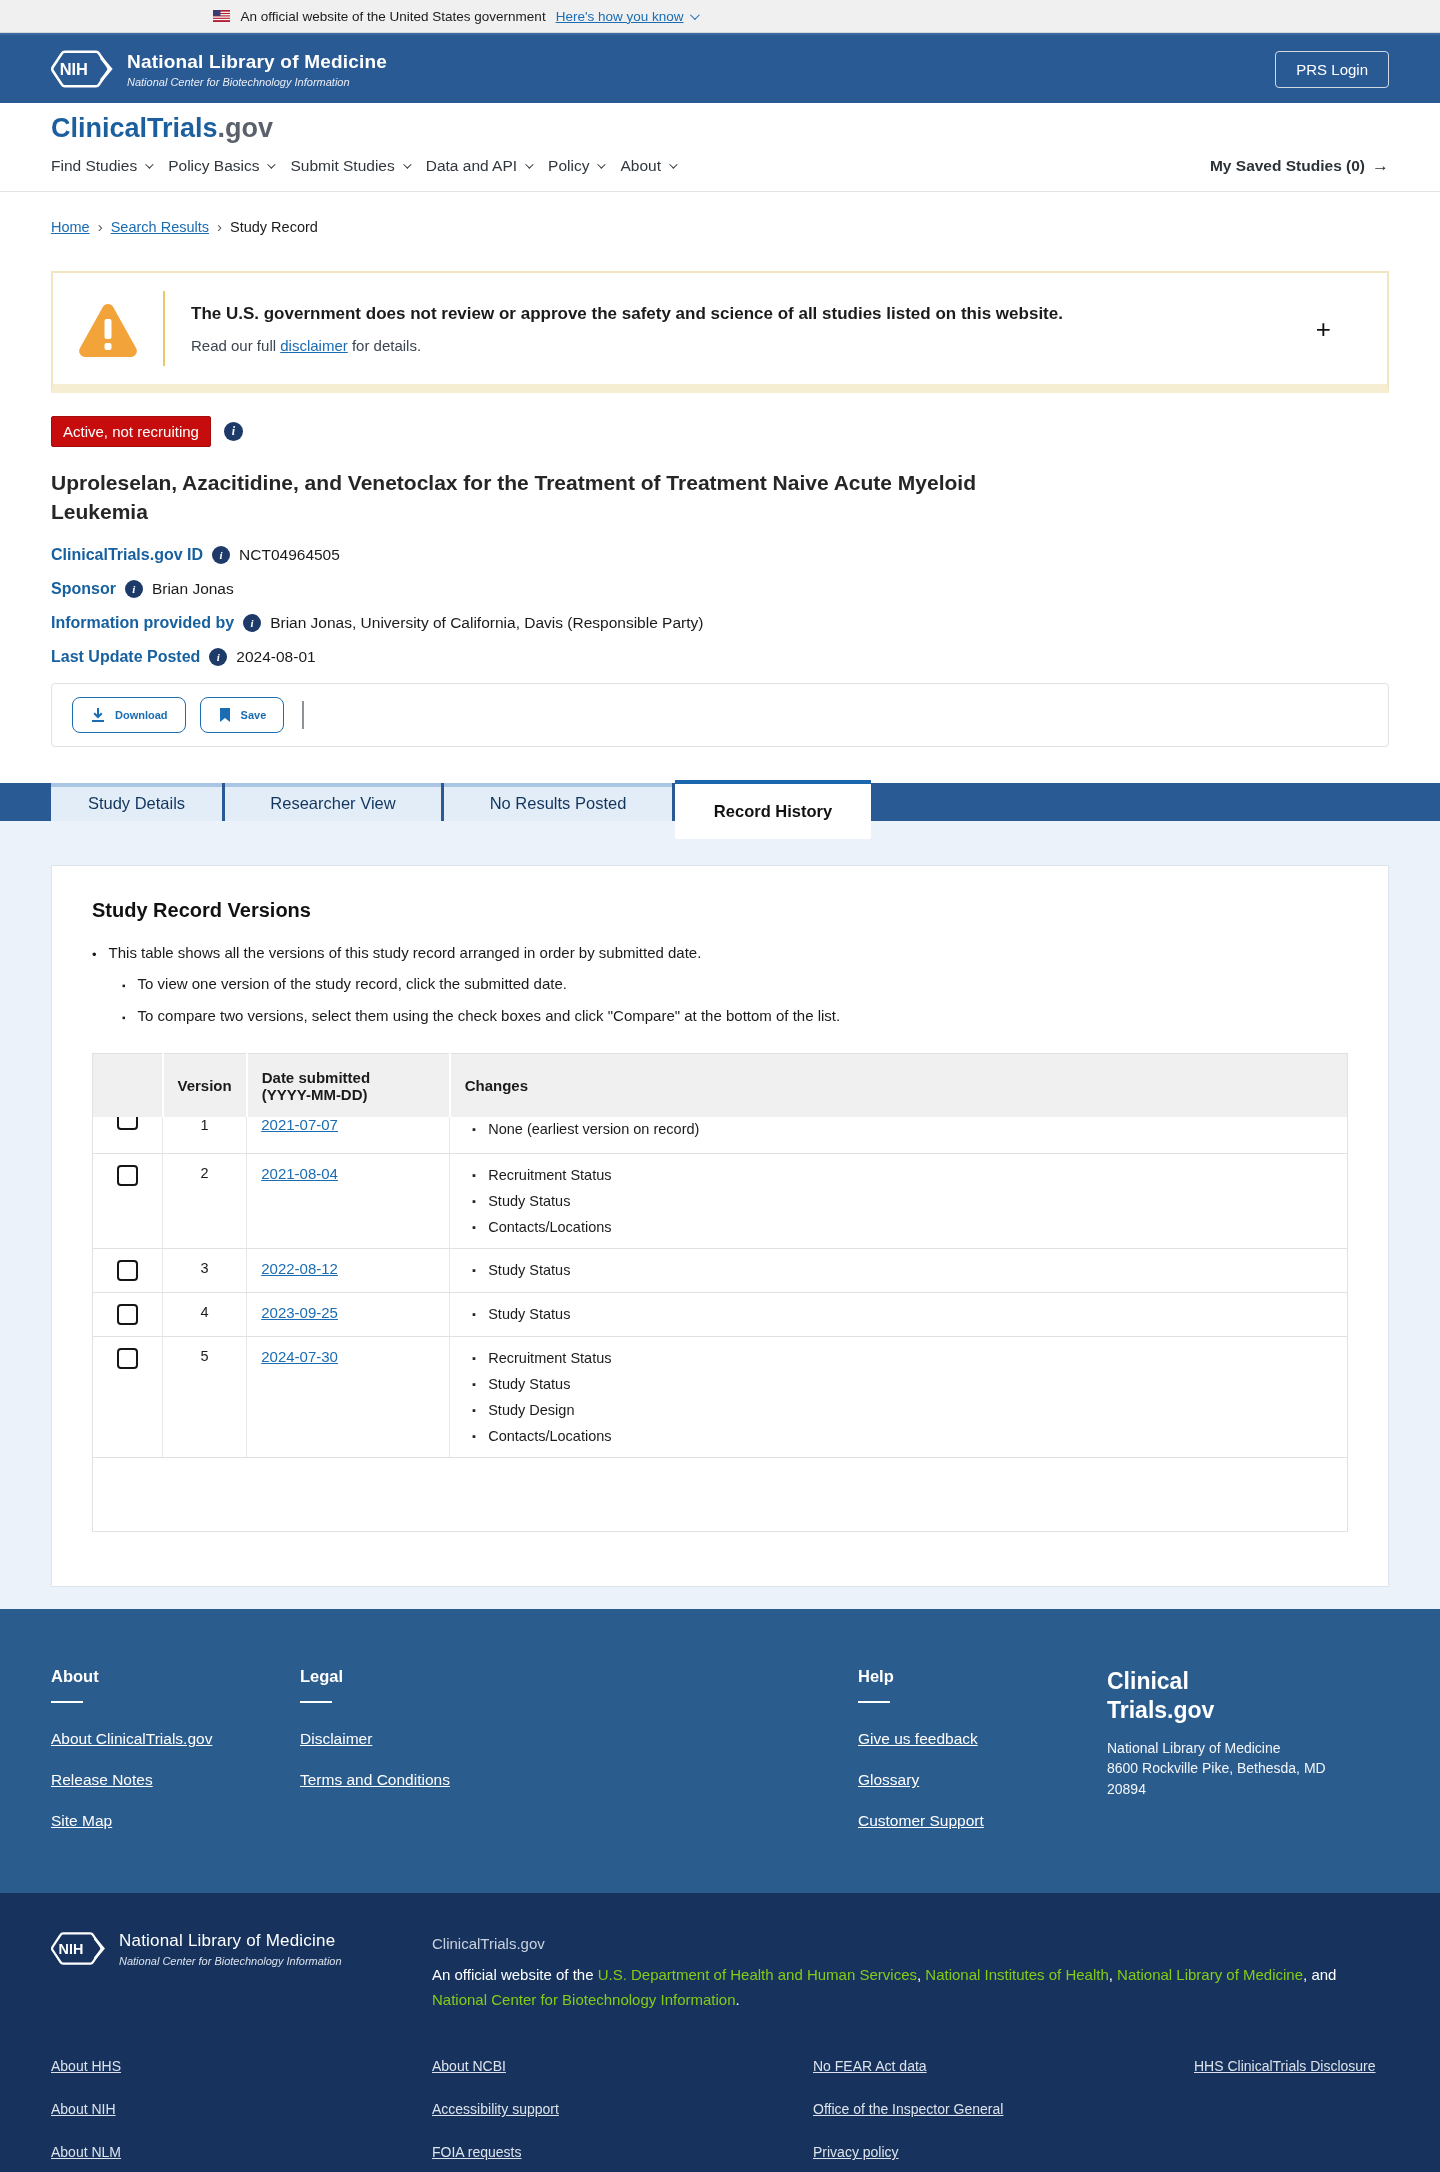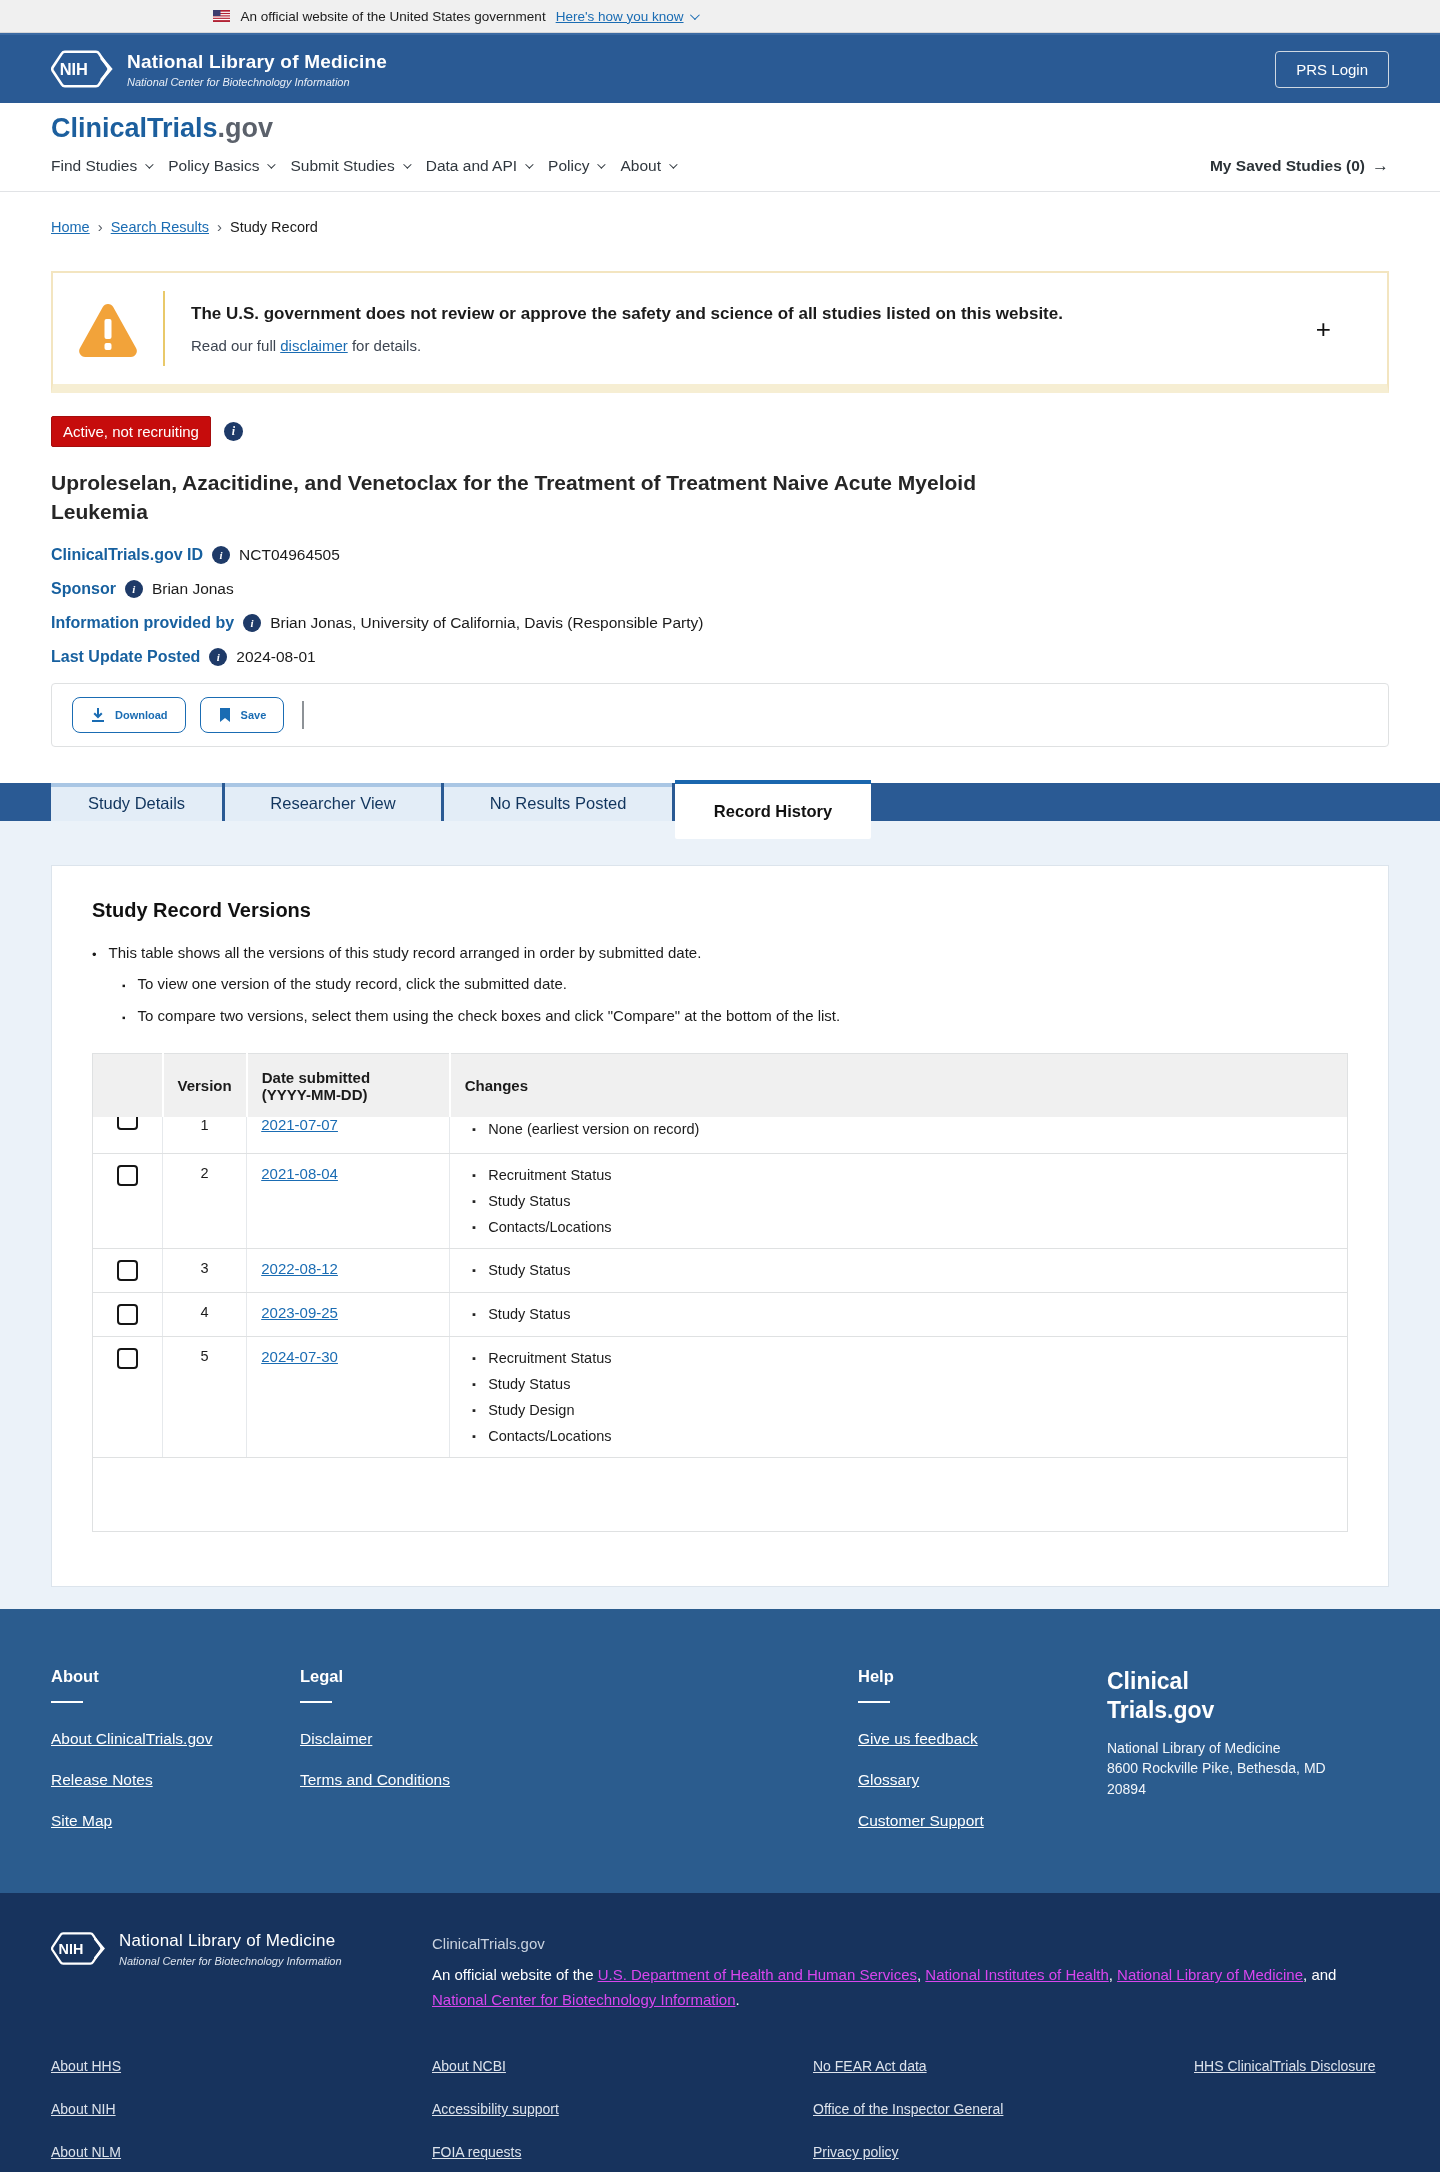--- a/index.html
+++ b/index.html
@@ -121,21 +121,21 @@
   .fbrand-addr{margin-top:13px;font-size:14px;line-height:1.45;color:#f2f6fa}
 
   
   .footer-dark{background:var(--navy);color:#fff;padding:38px 51px 18px}
   .fd-top{display:flex}
   .fd-nlm{width:381px;display:flex;align-items:flex-start;gap:12px}
   .fd-nlm-title{font-size:17px;color:#fff;letter-spacing:.2px}
   .fd-nlm-sub{font-size:11px;font-style:italic;margin-top:4px;color:#dbe2ec}
   .fd-right{flex:1;font-size:15px;line-height:25px}
   .fd-site{color:#c9d2df;margin-bottom:6px}
-  .fd-right a{color:#d946ef;text-decoration:underline}
+  .fd-right a{color:#84cc16;}
   .fd-grid{display:flex;margin-top:46px}
   .fd-gcol{width:381px}
   .fd-gcol:nth-child(3){width:381px}
   .fd-gcol:last-child{flex:1}
   .fd-gcol a{display:block;color:#dde3ec;text-decoration:underline;font-size:14px;margin-bottom:27px}
 
   .nih-logo{flex:0 0 auto}
 </style>
 </head>
 <body>

